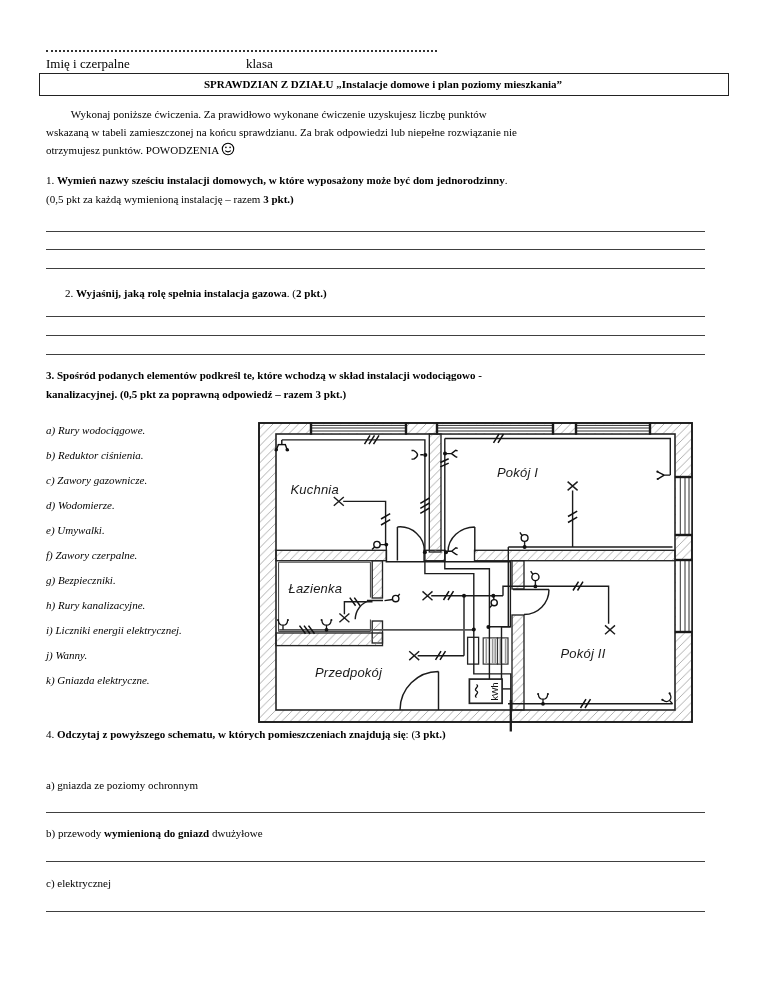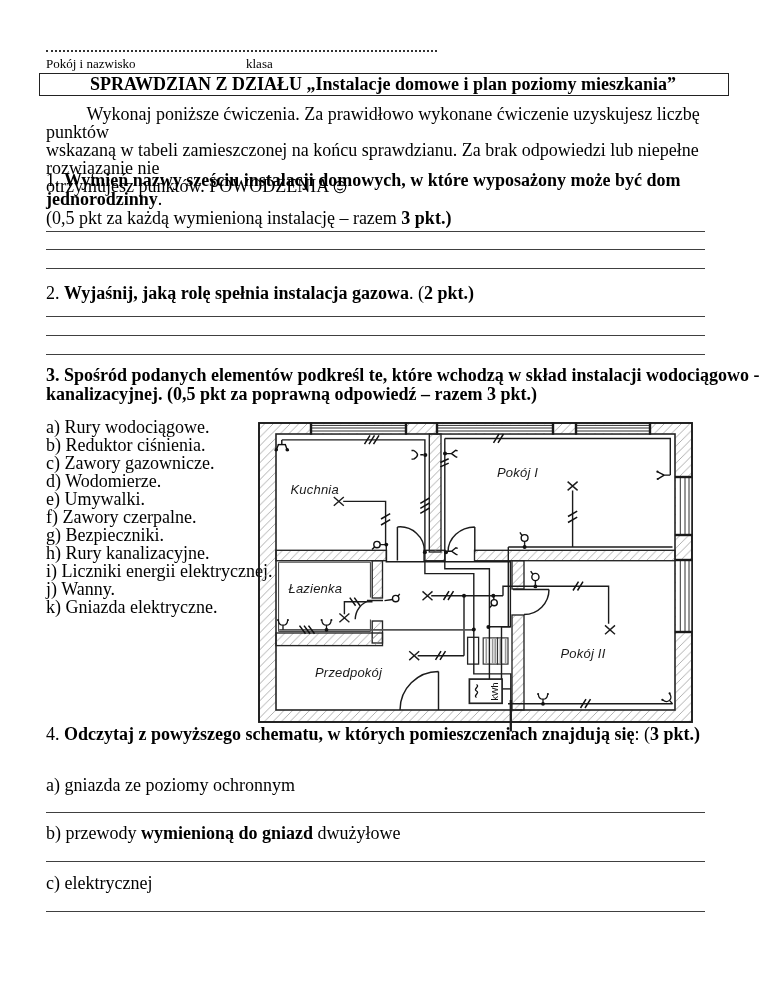--- a/index.html
+++ b/index.html
@@ -1,25 +1,25 @@
 <!DOCTYPE html>
 <html><head>
 <meta charset="utf-8">
 <style>
   html,body{margin:0;padding:0;background:#fff;}
   body{width:768px;height:994px;position:relative;font-family:"Liberation Serif",serif;color:#000;}
-  .t{position:absolute;left:46px;font-size:18px;line-height:19px;white-space:pre-wrap;}
+  .t{position:absolute;left:46px;font-size:11px;line-height:19px;white-space:pre-wrap;}
   .ln{position:absolute;left:46px;width:659px;border-top:1.2px solid #404040;height:0;}
 </style>
 </head>
 <body>
 
 <div style="position:absolute;left:46px;top:49.5px;width:391px;border-bottom:2px dotted #333;height:0"></div>
 
-<div class="t" style="top:53.5px;font-size:13px;">Pokój i nazwisko</div>
+<div class="t" style="top:53.5px;font-size:13px;">Imię i czerpalne</div>
 <div class="t" style="top:53.5px;left:246px;font-size:13px;">klasa</div>
 
 <div style="position:absolute;left:39px;top:73px;width:688px;height:21px;border:1.2px solid #222;"></div>
 
 <div class="t" style="top:74.5px;left:39px;width:688px;text-align:center;font-weight:bold;">SPRAWDZIAN Z DZIAŁU „Instalacje domowe i plan poziomy mieszkania”</div>
 
 <div class="t" style="top:104.5px;line-height:18px;width:672px;">&nbsp;&nbsp;&nbsp;&nbsp;&nbsp;&nbsp;&nbsp;&nbsp;&nbsp;Wykonaj poniższe ćwiczenia. Za prawidłowo wykonane ćwiczenie uzyskujesz liczbę punktów
 wskazaną w tabeli zamieszczonej na końcu sprawdzianu. Za brak odpowiedzi lub niepełne rozwiązanie nie
 otrzymujesz punktów. POWODZENIA <svg width="14" height="14" viewBox="0 0 14 14" style="vertical-align:-2px">
       <circle cx="7" cy="7" r="5.7" fill="none" stroke="#000" stroke-width="1.1"></circle>
@@ -28,30 +28,30 @@
       <path d="M4.2,8.6 q2.8,2.6 5.6,0" fill="none" stroke="#000" stroke-width="1.1"></path>
     </svg></div>
 
 <div class="t" style="top:171.3px;">1. <b>Wymień nazwy sześciu instalacji domowych, w które wyposażony może być dom jednorodzinny</b>.
 (0,5 pkt za każdą wymienioną instalację – razem <b>3 pkt.)</b></div>
 
 <div class="ln" style="top:230.6px;"></div>
 <div class="ln" style="top:249.1px;"></div>
 <div class="ln" style="top:268px;"></div>
 
-<div class="t" style="top:283.7px;">2. <b>Wyjaśnij, jaką rolę spełnia instalacja gazowa</b>. (<b>2 pkt.)</b></div>
+<div class="t" style="top:283.7px;margin-left:19px;">2. <b>Wyjaśnij, jaką rolę spełnia instalacja gazowa</b>. (<b>2 pkt.)</b></div>
 
 <div class="ln" style="top:315.8px;"></div>
 <div class="ln" style="top:334.6px;"></div>
 <div class="ln" style="top:353.5px;"></div>
 
 <div class="t" style="top:365.8px;font-weight:bold;">3. <b>Spośród podanych elementów podkreśl te, które wchodzą w skład instalacji wodociągowo -
 kanalizacyjnej</b>. (0,5 pkt za poprawną odpowiedź – razem <b>3 pkt.)</b></div>
 
-<div class="t" style="top:418.4px;line-height:18px;">a) Rury wodociągowe.
+<div class="t" style="top:418.4px;line-height:25px;font-style:italic;">a) Rury wodociągowe.
 b) Reduktor ciśnienia.
 c) Zawory gazownicze.
 d) Wodomierze.
 e) Umywalki.
 f) Zawory czerpalne.
 g) Bezpieczniki.
 h) Rury kanalizacyjne.
 i) Liczniki energii elektrycznej.
 j) Wanny.
 k) Gniazda elektryczne.</div>

